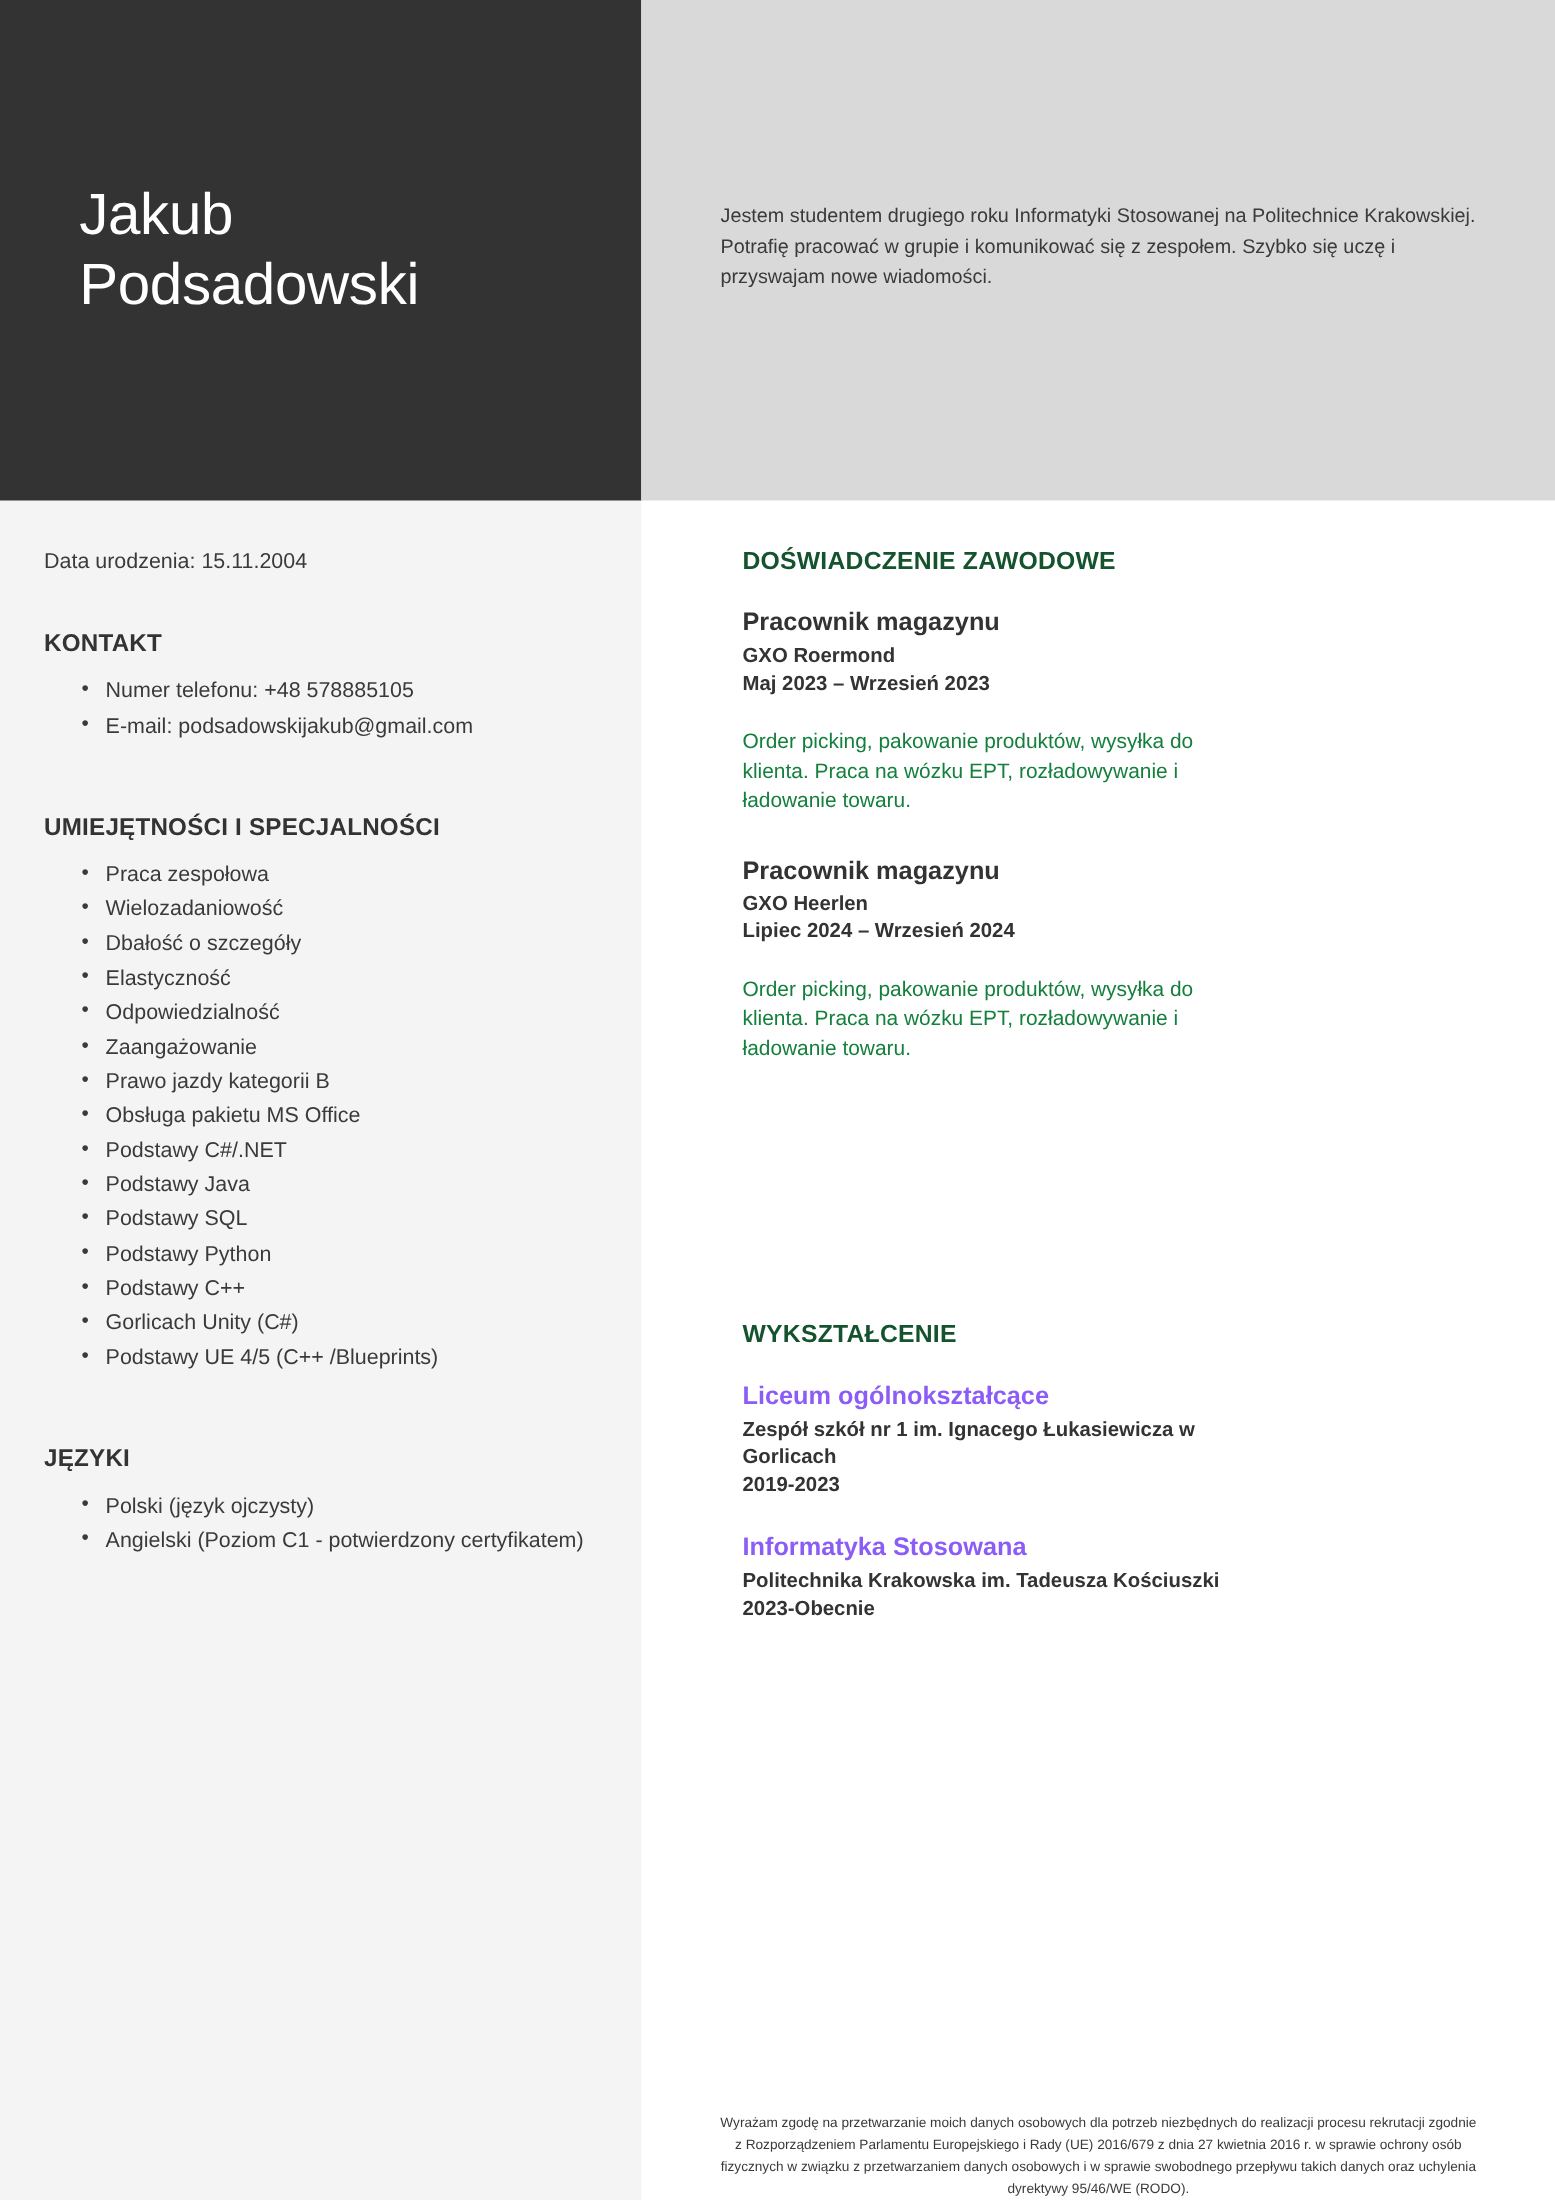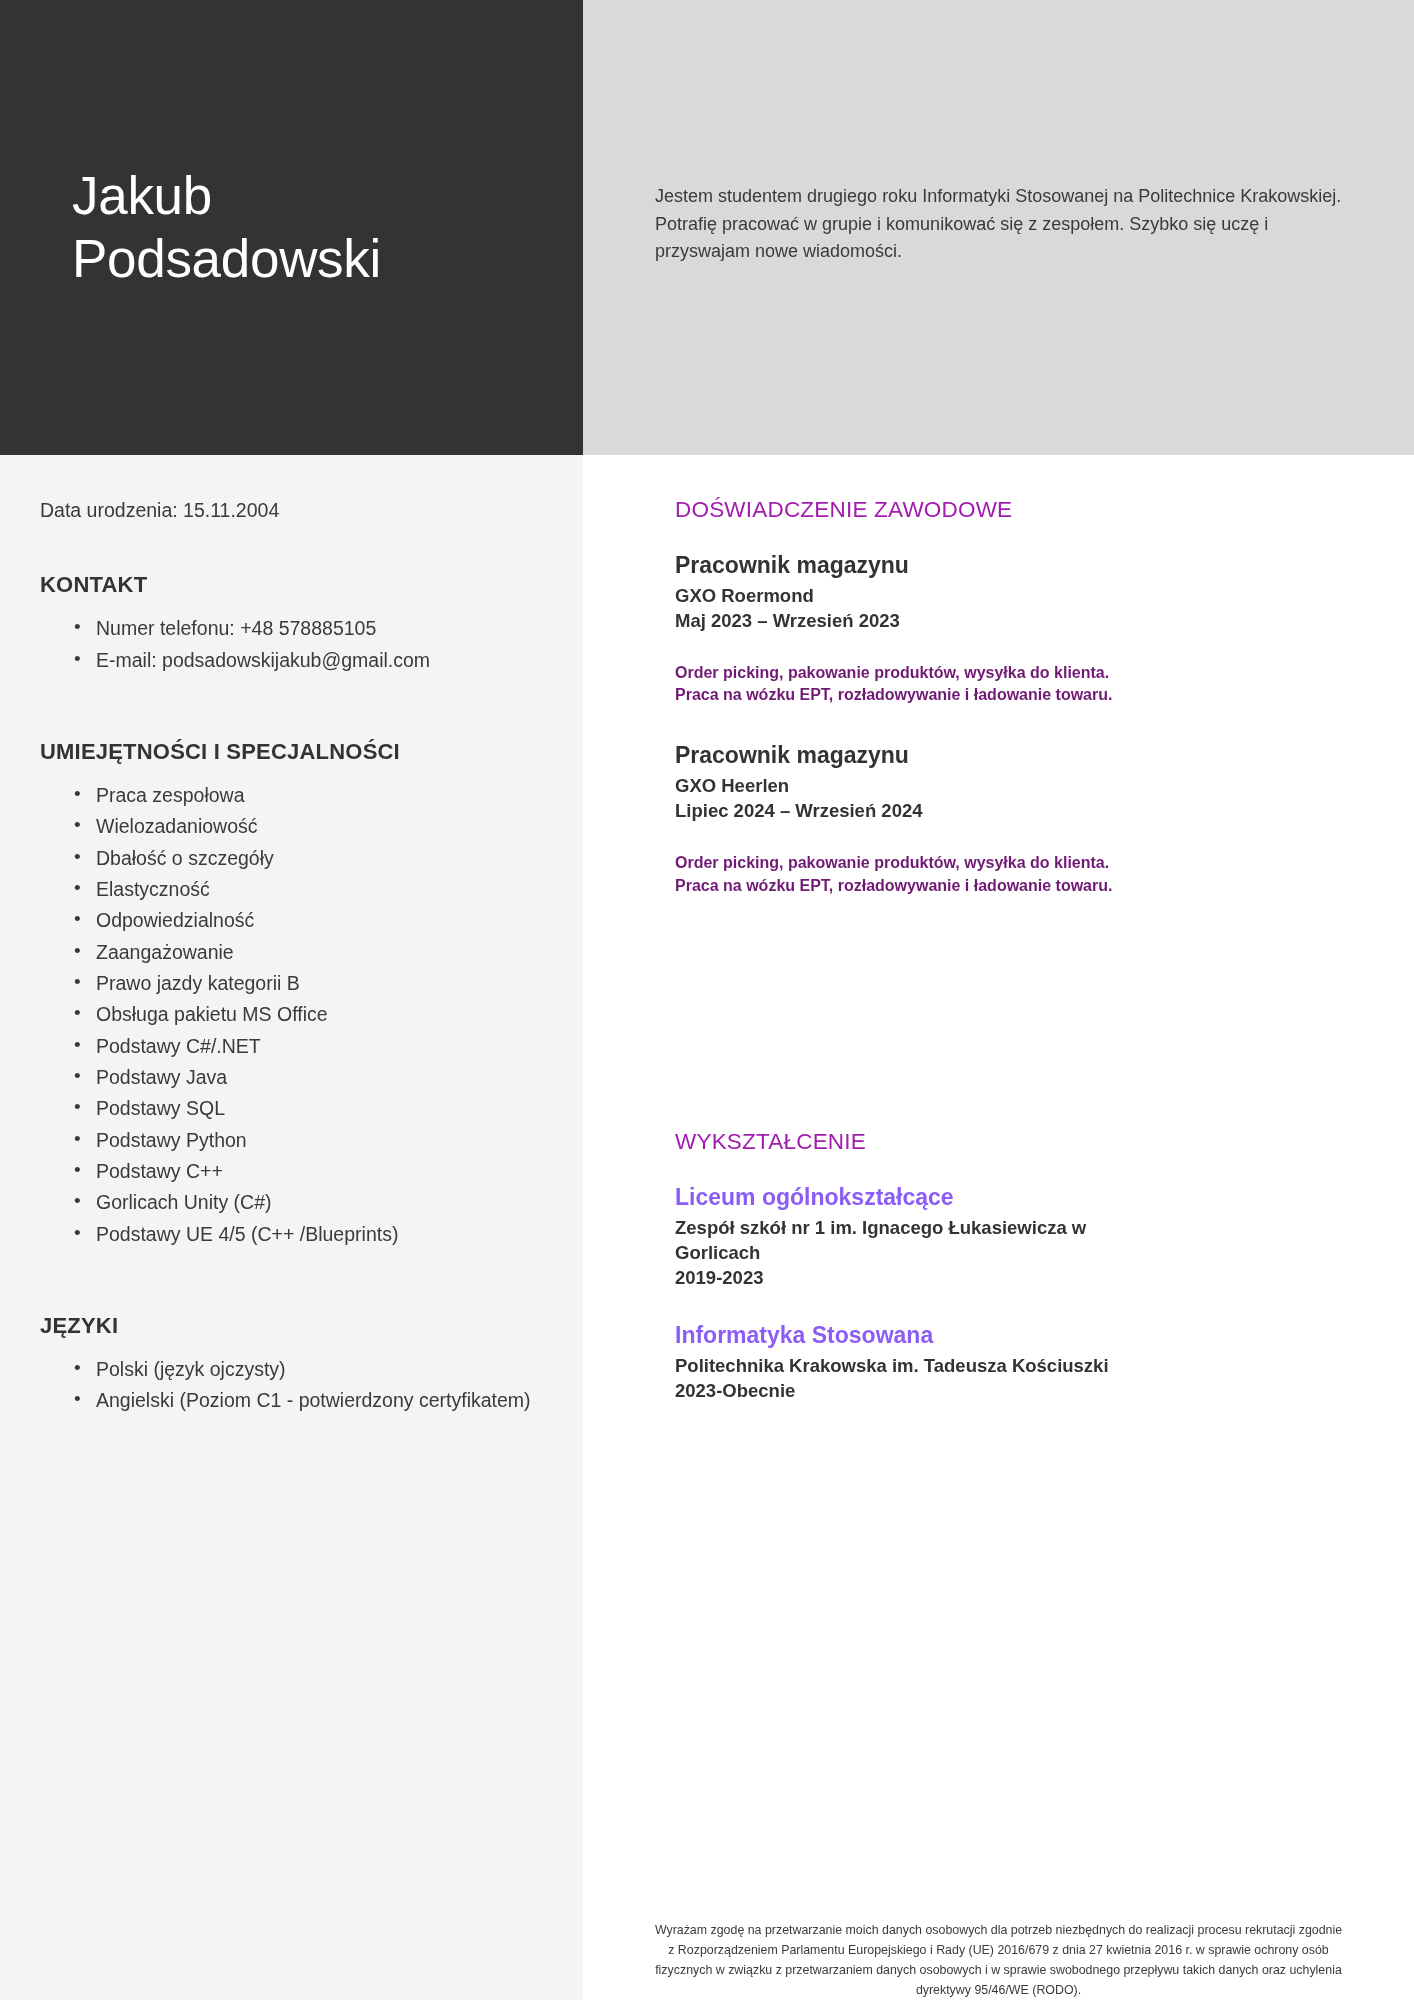--- a/index.html
+++ b/index.html
@@ -126,46 +126,46 @@
   .right-col {
     position: absolute;
     left: 583px;
     top: 455px;
     width: 831px;
     box-sizing: border-box;
     padding: 42px 80px 0 92px;
   }
   .r-sec-title {
     font-size: 22.5px;
-    font-weight: normal;
+    font-weight: bold;
     letter-spacing: 0.2px;
-    color: #a21caf;
+    color: #14532d;
     margin: 0 0 28px 0;
   }
   .job {
     margin-bottom: 34px;
   }
   .job-role {
     font-size: 23px;
     font-weight: bold;
     color: #333333;
     margin: 0 0 4px 0;
     line-height: 1.25;
   }
   .job-org,
   .job-dates {
     font-size: 18.5px;
     font-weight: bold;
     color: #333333;
     line-height: 1.35;
   }
   .job-desc {
-    font-size: 16px;
-    font-weight: bold;
-    color: #701a75;
+    font-size: 19px;
+    font-weight: normal;
+    color: #15803d;
     line-height: 1.42;
     margin: 28px 0 0 0;
     max-width: 470px;
   }
 
   .edu-block {
     margin-bottom: 30px;
   }
   .edu-degree {
     font-size: 23px;

